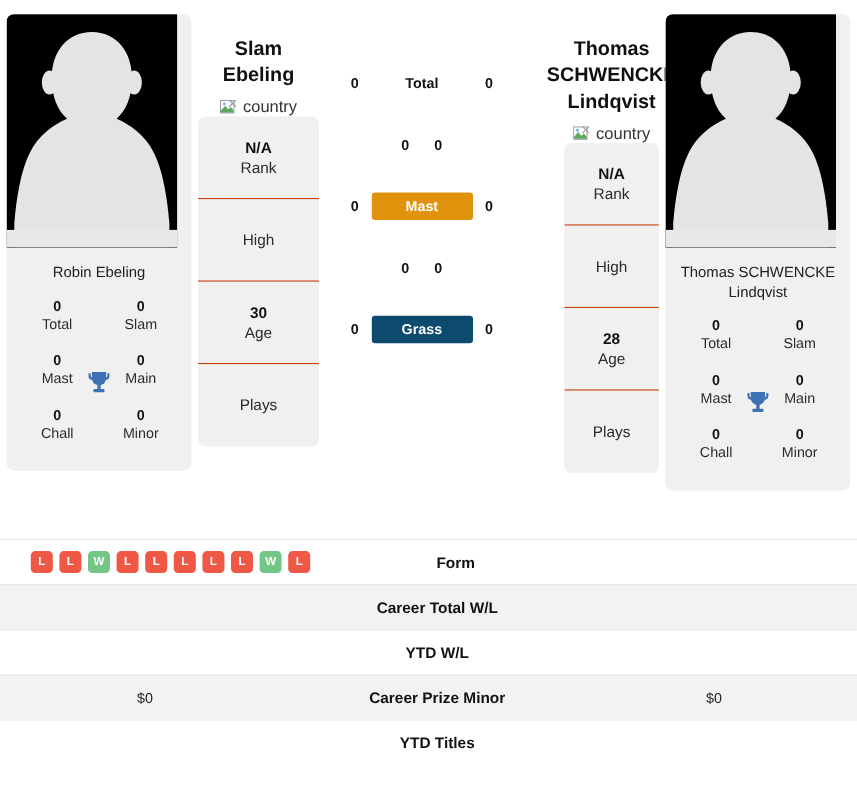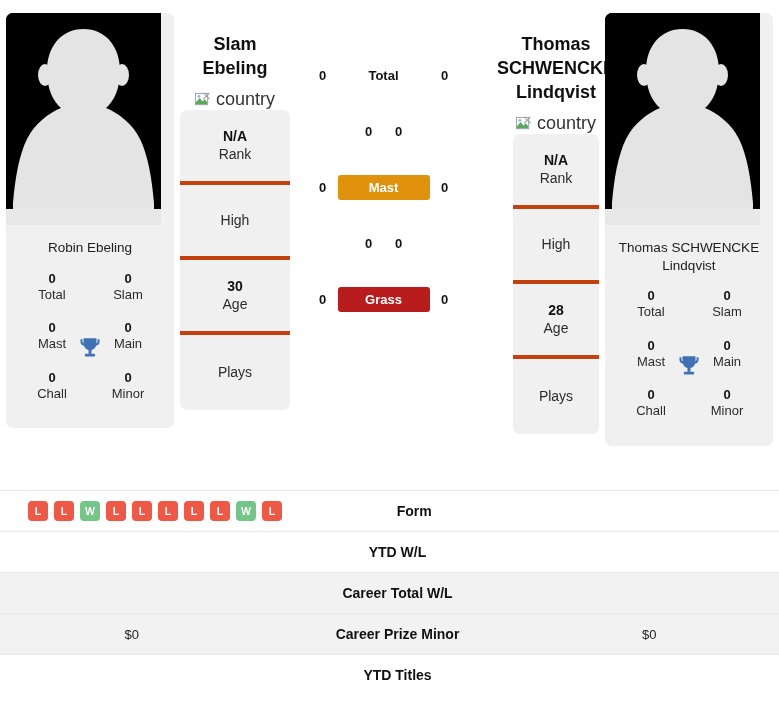--- a/index.html
+++ b/index.html
@@ -75,21 +75,21 @@
   .player-name {
     font-size: 18px;
     font-weight: bold;
     text-align: center;
     line-height: 1.33;
     color: #101010;
     margin-top: 20px;
   }
   .country-img {
     margin-top: 8px;
-    font-size: 18px;
+    font-size: 15px;
     color: #333;
     display: inline-flex;
     align-items: center;
     gap: 6px;
     white-space: nowrap;
   }
   .broken-img { width: 15px; height: 15px; display: inline-block; flex: 0 0 auto; }
 
   .attr-card {
     margin-top: auto;
@@ -98,21 +98,21 @@
     border-radius: 7px;
     overflow: hidden;
     margin-bottom: 0;
   }
   .attr-row {
     height: 75px;
     display: flex;
     flex-direction: column;
     align-items: center;
     justify-content: center;
-    border-bottom: 4px solid #c2410c;
+    border-bottom: 1px solid #c2410c;
     line-height: 1.3;
   }
   .attr-row:last-child { border-bottom: none; }
   .attr-val { font-size: 14px; font-weight: bold; color: #101010; }
   .attr-lbl { font-size: 14px; color: #2b2b2b; }
 
   
   .center-col {
     flex: 1 1 auto;
     display: flex;
@@ -279,21 +279,21 @@
       <div class="surf-num">0</div>
       <div class="surf-badge" style="background:#e0920c">Mast</div>
       <div class="surf-num">0</div>
     </div>
     <div class="surf-row">
       <div class="surf-num">0</div>
       <div class="surf-num">0</div>
     </div>
     <div class="surf-row">
       <div class="surf-num">0</div>
-      <div class="surf-badge" style="background:#b91c1c">Grass</div>
+      <div class="surf-badge" style="background:#0c4a6e">Grass</div>
       <div class="surf-num">0</div>
     </div>
   </div>
 
   <div class="info-col wide">
     <div class="player-name">
       <span>Thomas</span><br>
       <span>SCHWENCKE</span><br>
       <span>Lindqvist</span>
     </div>
@@ -392,33 +392,33 @@
         <span class="form-badge" style="background: rgb(239, 88, 68);">L</span>
         <span class="form-badge" style="background: rgb(239, 88, 68);">L</span>
         <span class="form-badge" style="background: rgb(239, 88, 68);">L</span>
         <span class="form-badge" style="background: rgb(116, 198, 134);">W</span>
         <span class="form-badge" style="background: rgb(239, 88, 68);">L</span>
       </div>
     <div class="st-mid">Form</div>
     <div class="st-right"></div>
   </div>
 
+  <div class="st-row alt">
+    <div class="st-left"></div>
+    <div class="st-mid">Career Total W/L</div>
+    <div class="st-right"></div>
+  </div>
+
   <div class="st-row">
     <div class="st-left"></div>
     <div class="st-mid">YTD W/L</div>
     <div class="st-right"></div>
   </div>
 
   <div class="st-row alt">
-    <div class="st-left"></div>
-    <div class="st-mid">Career Total W/L</div>
-    <div class="st-right"></div>
-  </div>
-
-  <div class="st-row alt">
     <div class="st-left">$0</div>
     <div class="st-mid">Career Prize Minor</div>
     <div class="st-right">$0</div>
   </div>
 
   <div class="st-row">
     <div class="st-left"></div>
     <div class="st-mid">YTD Titles</div>
     <div class="st-right"></div>
   </div>

